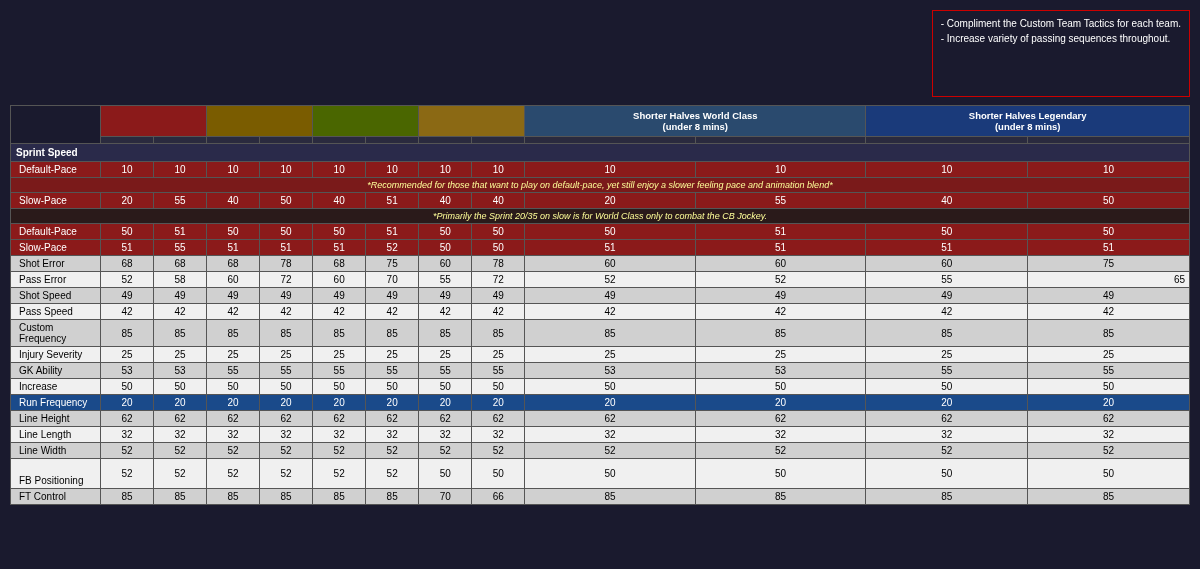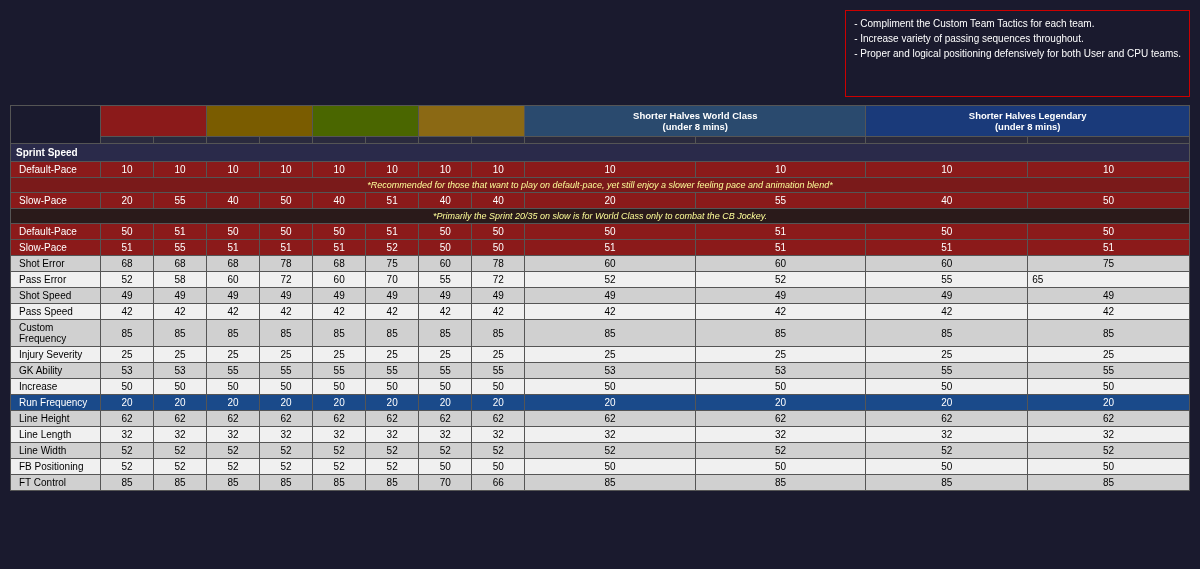--- a/index.html
+++ b/index.html
@@ -34,21 +34,21 @@
 <div class="page-wrapper">
 
   <div style="display:flex; align-items:flex-start; margin-bottom:8px;">
     <div style="flex:1; text-align:center; padding-top:20px;">
       <div class="header-title"></div>
       <div class="header-date"></div>
     </div>
     <div class="notes-box" style="font-size:10px; line-height:1.5; color:#fff;">
       <span>- Compliment the Custom Team Tactics for each team.</span><br>
       <span>- Increase variety of passing sequences throughout.</span><br>
-      <span>- Proper and logical positioning defensively for both User and CPU teams.</span><br>
+      <br>
       <br>
       <br>
     </div>
   </div>
 
   <table class="main-table">
 
     <thead>
       <tr class="col-header-row">
         <th class="th-slider-value" rowspan="2"></th>
@@ -165,21 +165,21 @@
           <td style="text-align: center; border: 1px solid rgb(85, 85, 85); padding: 2px 4px;">58</td>
           <td style="text-align: center; border: 1px solid rgb(85, 85, 85); padding: 2px 4px;">60</td>
           <td style="text-align: center; border: 1px solid rgb(85, 85, 85); padding: 2px 4px;">72</td>
           <td style="text-align: center; border: 1px solid rgb(85, 85, 85); padding: 2px 4px;">60</td>
           <td style="text-align: center; border: 1px solid rgb(85, 85, 85); padding: 2px 4px;">70</td>
           <td style="text-align: center; border: 1px solid rgb(85, 85, 85); padding: 2px 4px;">55</td>
           <td style="text-align: center; border: 1px solid rgb(85, 85, 85); padding: 2px 4px;">72</td>
           <td style="text-align: center; border: 1px solid rgb(85, 85, 85); padding: 2px 4px;">52</td>
           <td style="text-align: center; border: 1px solid rgb(85, 85, 85); padding: 2px 4px;">52</td>
           <td style="text-align: center; border: 1px solid rgb(85, 85, 85); padding: 2px 4px;">55</td>
-          <td style="text-align: left; border: 1px solid rgb(85, 85, 85); padding: 2px 4px;">65</td>
+          <td style="text-align: right; border: 1px solid rgb(85, 85, 85); padding: 2px 4px;">65</td>
         </tr>
         <tr style="background: rgb(208, 208, 208); color: rgb(0, 0, 0);">
           <td style="text-align: left; padding: 2px 5px 2px 8px; border: 1px solid rgb(85, 85, 85);">Shot Speed</td>
           <td style="text-align: center; border: 1px solid rgb(85, 85, 85); padding: 2px 4px;">49</td>
           <td style="text-align: center; border: 1px solid rgb(85, 85, 85); padding: 2px 4px;">49</td>
           <td style="text-align: center; border: 1px solid rgb(85, 85, 85); padding: 2px 4px;">49</td>
           <td style="text-align: center; border: 1px solid rgb(85, 85, 85); padding: 2px 4px;">49</td>
           <td style="text-align: center; border: 1px solid rgb(85, 85, 85); padding: 2px 4px;">49</td>
           <td style="text-align: center; border: 1px solid rgb(85, 85, 85); padding: 2px 4px;">49</td>
           <td style="text-align: center; border: 1px solid rgb(85, 85, 85); padding: 2px 4px;">49</td>
@@ -318,21 +318,21 @@
           <td style="text-align: center; border: 1px solid rgb(85, 85, 85); padding: 2px 4px;">52</td>
           <td style="text-align: center; border: 1px solid rgb(85, 85, 85); padding: 2px 4px;">52</td>
           <td style="text-align: center; border: 1px solid rgb(85, 85, 85); padding: 2px 4px;">52</td>
           <td style="text-align: center; border: 1px solid rgb(85, 85, 85); padding: 2px 4px;">52</td>
           <td style="text-align: center; border: 1px solid rgb(85, 85, 85); padding: 2px 4px;">52</td>
           <td style="text-align: center; border: 1px solid rgb(85, 85, 85); padding: 2px 4px;">52</td>
           <td style="text-align: center; border: 1px solid rgb(85, 85, 85); padding: 2px 4px;">52</td>
           <td style="text-align: center; border: 1px solid rgb(85, 85, 85); padding: 2px 4px;">52</td>
         </tr>
         <tr style="background: rgb(240, 240, 240); color: rgb(0, 0, 0);">
-          <td style="text-align: left; padding: 2px 5px 2px 8px; border: 1px solid rgb(85, 85, 85);">FB Positioning</td>
+          <td style="text-align: left; padding: 16px 5px 2px 8px; border: 1px solid rgb(85, 85, 85);">FB Positioning</td>
           <td style="text-align: center; border: 1px solid rgb(85, 85, 85); padding: 2px 4px;">52</td>
           <td style="text-align: center; border: 1px solid rgb(85, 85, 85); padding: 2px 4px;">52</td>
           <td style="text-align: center; border: 1px solid rgb(85, 85, 85); padding: 2px 4px;">52</td>
           <td style="text-align: center; border: 1px solid rgb(85, 85, 85); padding: 2px 4px;">52</td>
           <td style="text-align: center; border: 1px solid rgb(85, 85, 85); padding: 2px 4px;">52</td>
           <td style="text-align: center; border: 1px solid rgb(85, 85, 85); padding: 2px 4px;">52</td>
           <td style="text-align: center; border: 1px solid rgb(85, 85, 85); padding: 2px 4px;">50</td>
           <td style="text-align: center; border: 1px solid rgb(85, 85, 85); padding: 2px 4px;">50</td>
           <td style="text-align: center; border: 1px solid rgb(85, 85, 85); padding: 2px 4px;">50</td>
           <td style="text-align: center; border: 1px solid rgb(85, 85, 85); padding: 2px 4px;">50</td>

